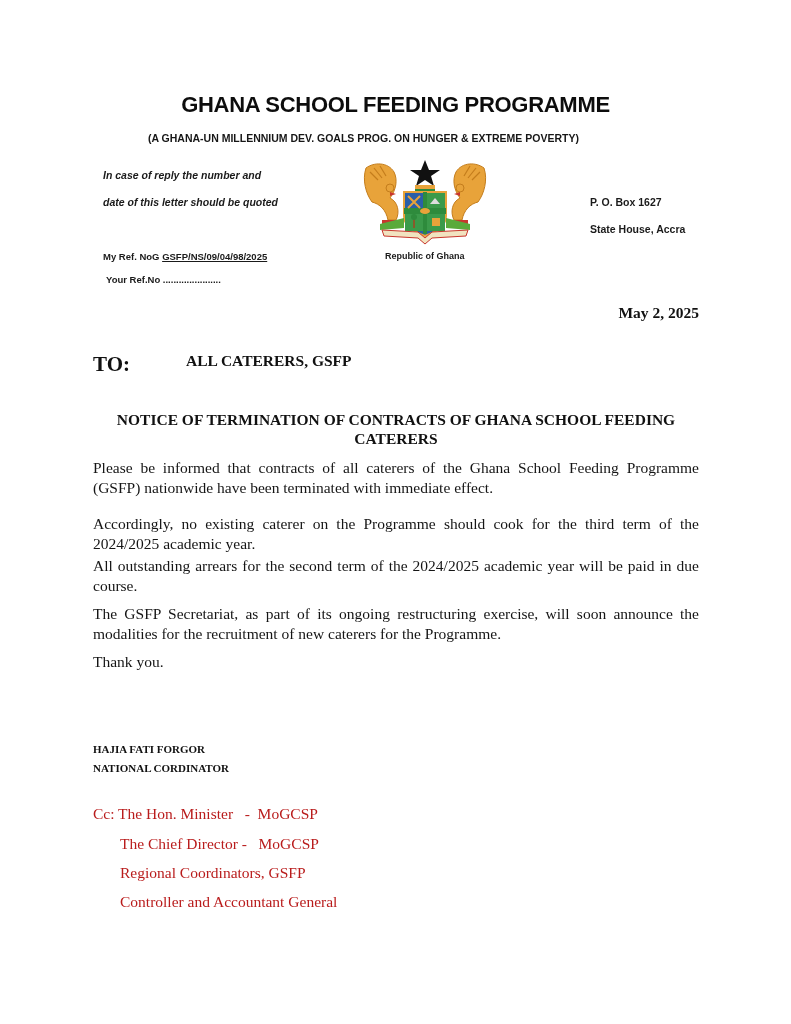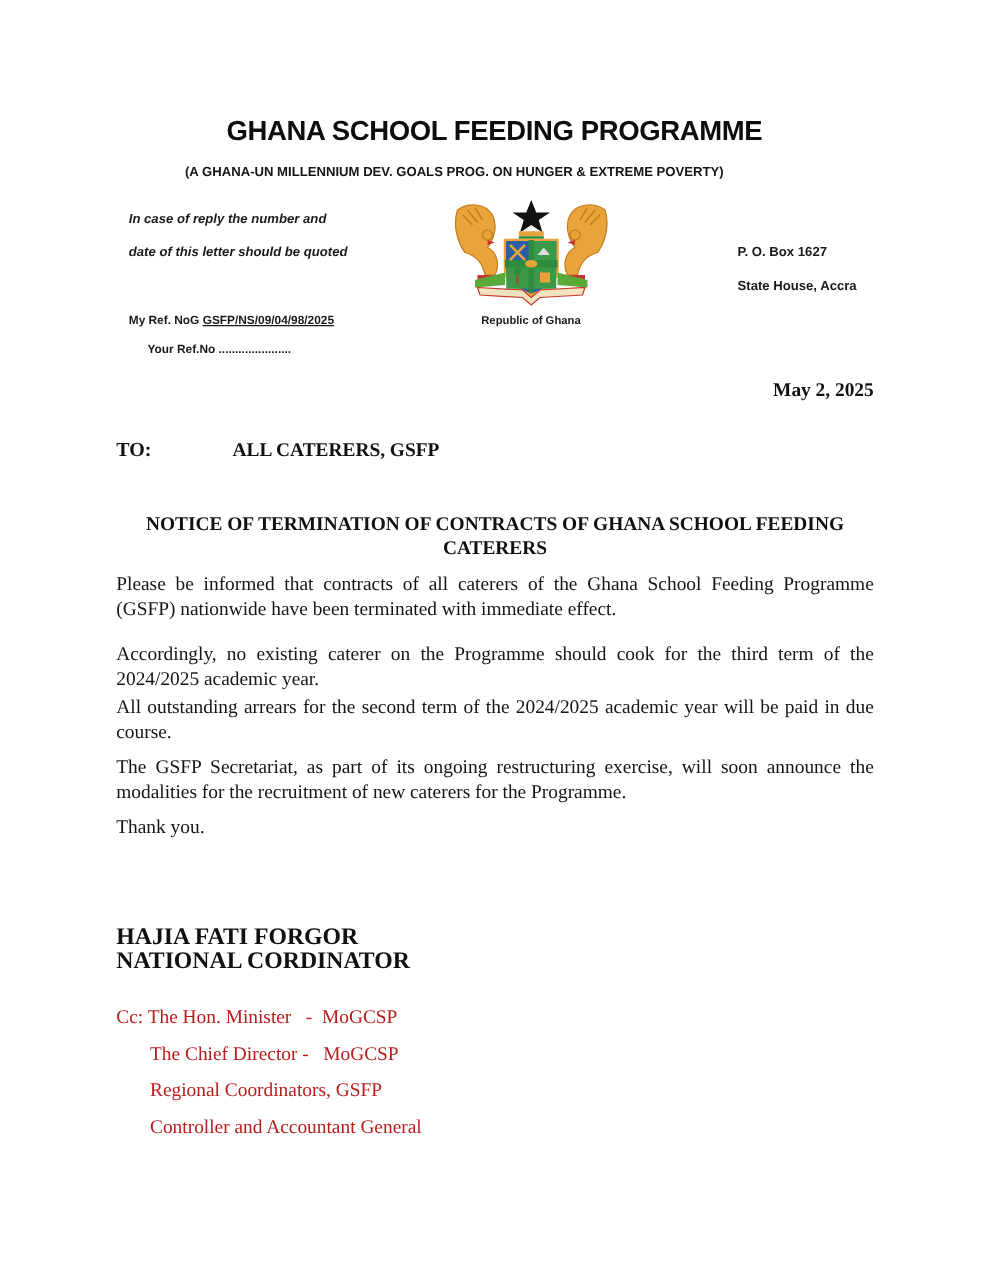--- a/index.html
+++ b/index.html
@@ -66,21 +66,21 @@
       text-align: center;
     }
 
     .date {
       right: 92px; top: 304px;
       font-size: 15.5px;
       font-weight: bold;
     }
     .to-label {
       left: 93px; top: 352px;
-      font-size: 16px;
+      font-size: 21px;
       font-weight: bold;
     }
     .to-value {
       left: 186px; top: 352px;
       font-size: 15.5px;
       font-weight: bold;
     }
     .heading {
       left: 93px; width: 606px; top: 410px;
       text-align: center;
@@ -90,21 +90,21 @@
     }
     .para {
       left: 93px; width: 606px;
       font-size: 15.5px;
       line-height: 19.5px;
       text-align: justify;
       color: #151515;
     }
     .sig {
       left: 93px;
-      font-size: 19px;
+      font-size: 11px;
       font-weight: bold;
       line-height: 19px;
     }
     .cc {
       font-size: 15.5px;
       color: #b91c1c;
       white-space: pre;
     }
   </style>
 </head>
@@ -115,21 +115,21 @@
 
 <div class="abs sans reply-note" style="top:169px;">In case of reply the number and</div>
 <div class="abs sans reply-note" style="top:196px;">date of this letter should be quoted</div>
 
 <div class="abs sans addr" style="top:180px;">P. O. Box 1627</div>
 <div class="abs sans addr" style="top:207px;">State House, Accra</div>
 
 <div class="abs sans ref" style="left:103px; top:251px;">
   <span>My Ref. NoG </span><span class="u">GSFP/NS/09/04/98/2025</span>
 </div>
-<div class="abs sans ref" style="left:106px; top:274px;margin-left:12px;">Your Ref.No ......................</div>
+<div class="abs sans ref" style="left:106px; top:274px;">Your Ref.No ......................</div>
 
 <div class="abs crest">
   <svg width="130" height="88" viewBox="0 0 130 88">
 
     <g>
       <path d="M6 10 C14 4, 28 4, 34 14 C38 22, 36 32, 30 40 C38 44, 40 54, 36 62 L28 62 C26 52, 20 46, 12 44 C6 36, 2 22, 6 10 Z" fill="#e8a33a" stroke="#c47d1c" stroke-width="1"></path>
       <path d="M10 14 L18 22 M14 10 L22 20 M20 8 L26 18" stroke="#c47d1c" stroke-width="1.2"></path>
       <circle cx="30" cy="30" r="4" fill="#e8a33a" stroke="#c47d1c"></circle>
       <path d="M30 34 L36 36 L30 38" fill="#c8372d"></path>
       <rect x="22" y="62" width="14" height="4" fill="#c8372d"></rect>

